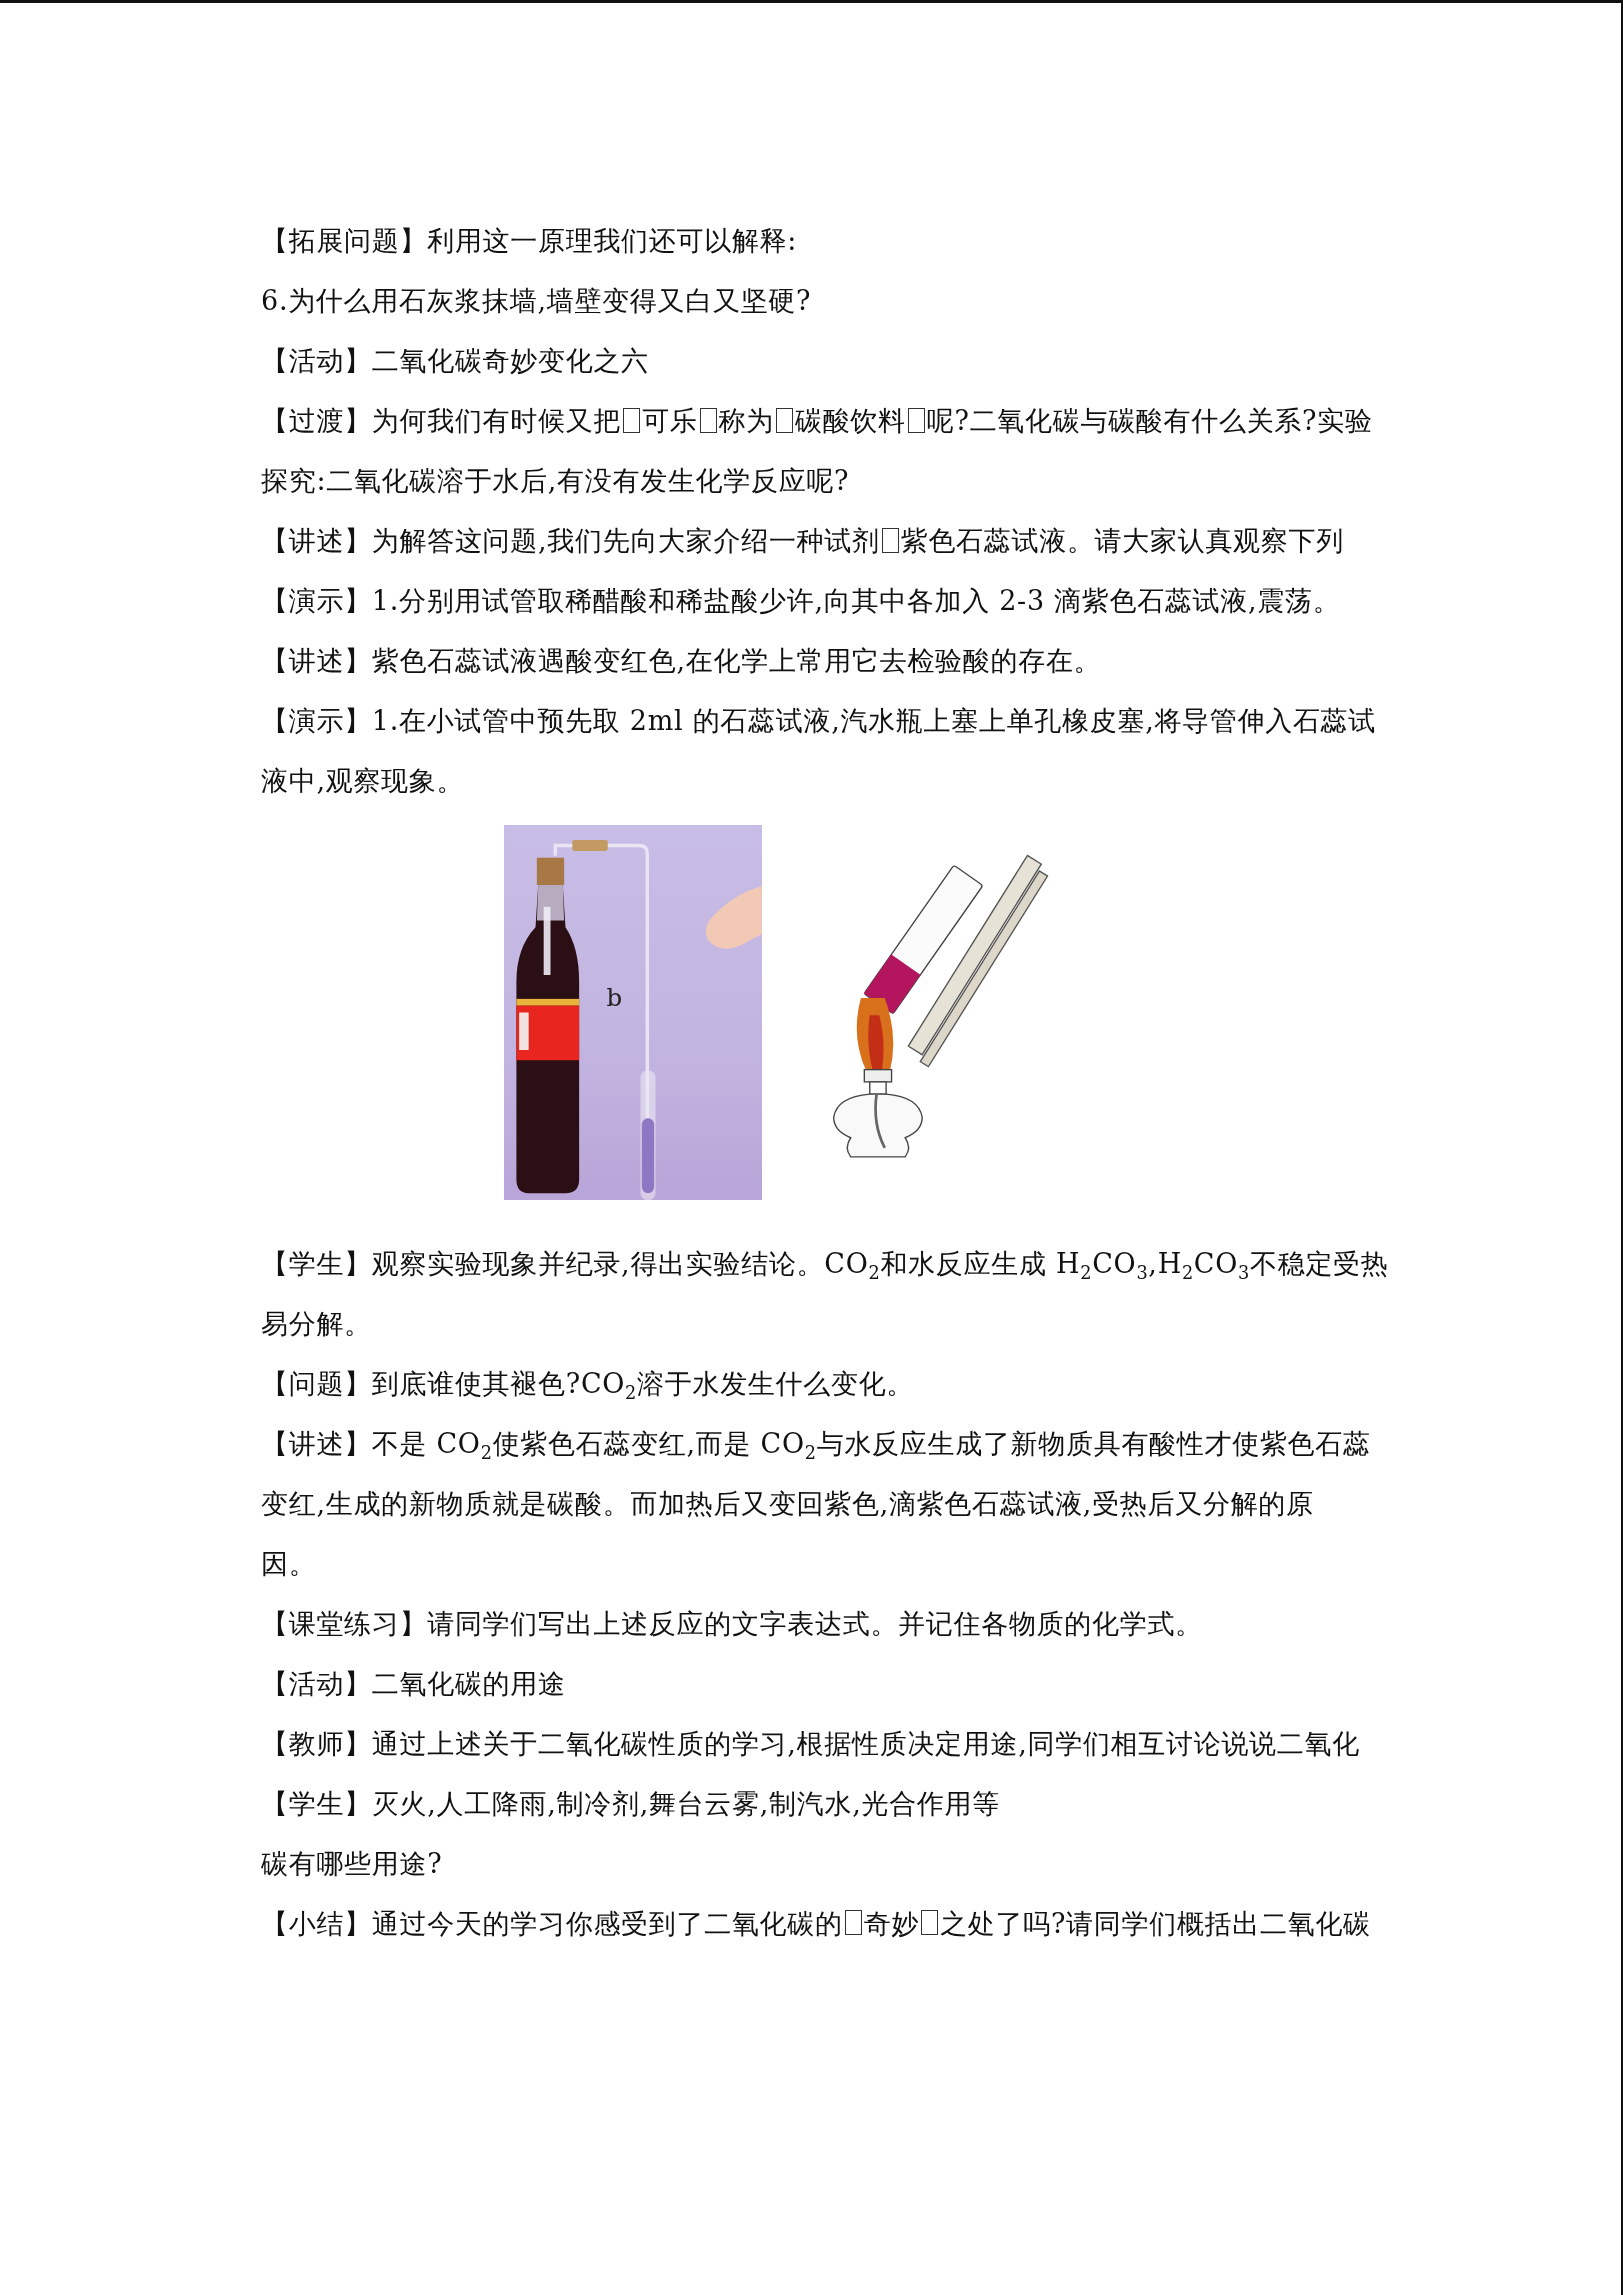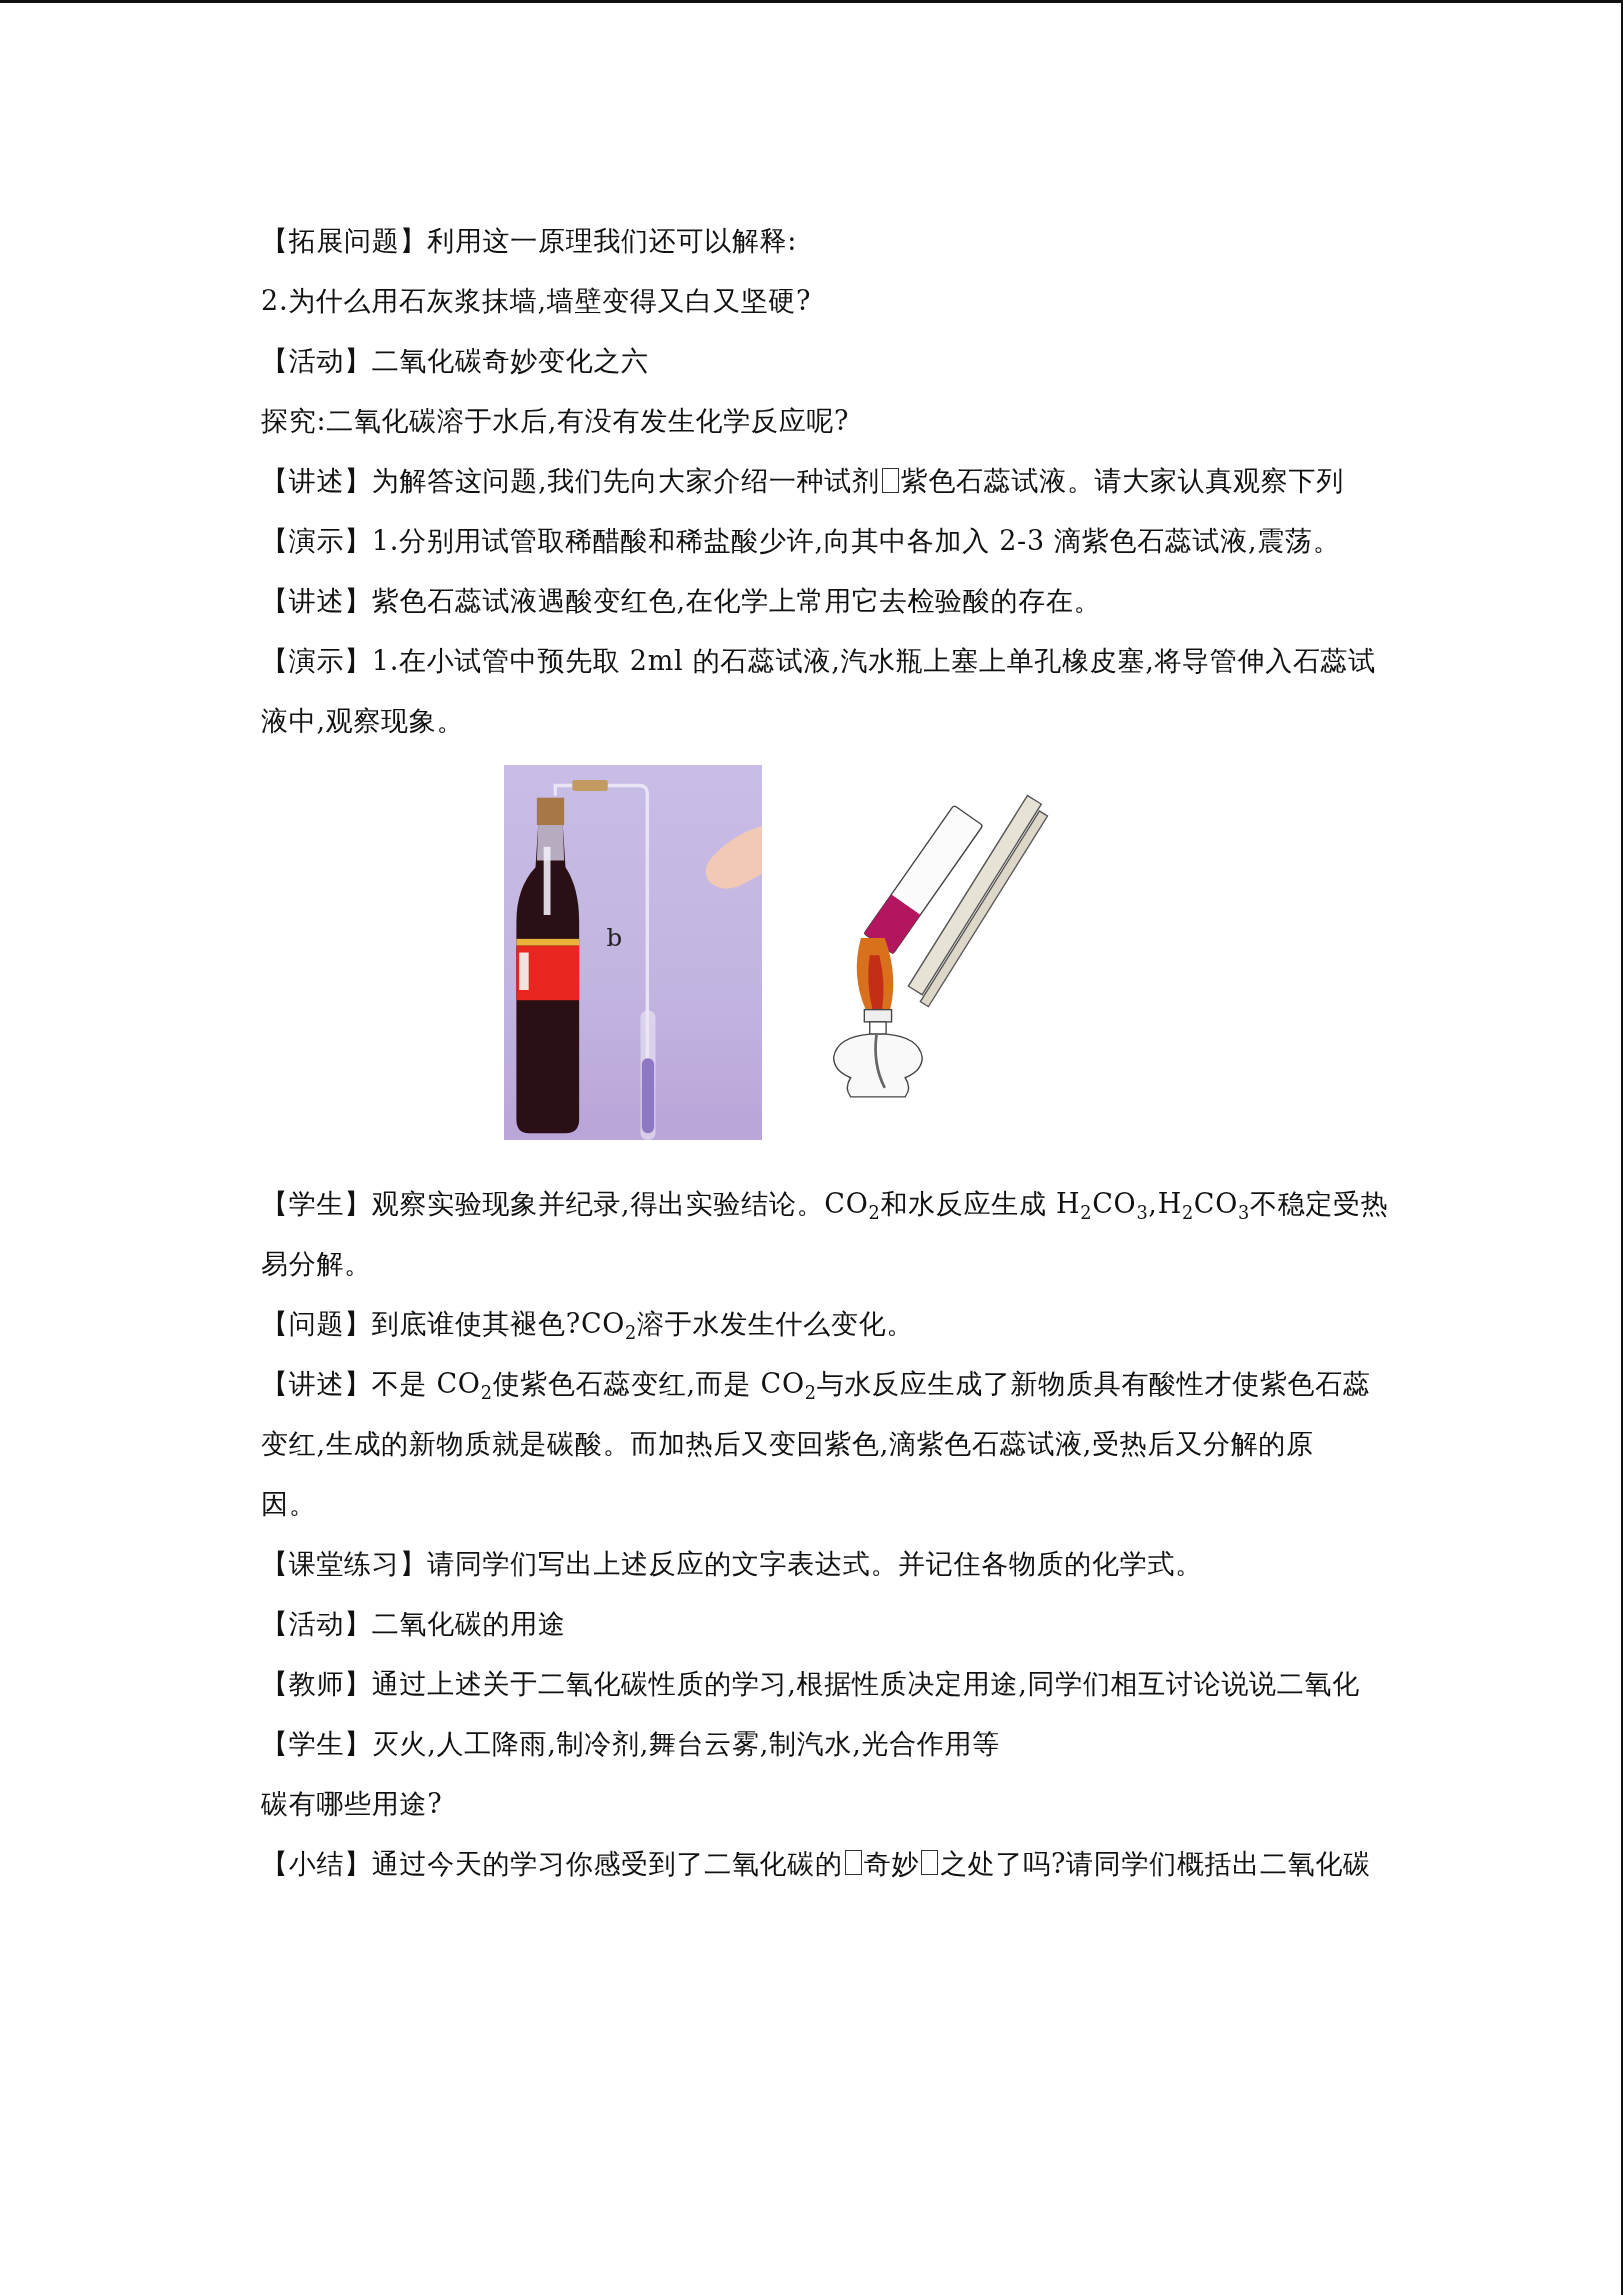--- a/index.html
+++ b/index.html
@@ -33,24 +33,27 @@
 
 <div class="frame-top"></div>
 <div class="frame-right"></div>
 
 <div class="page">
 
   <div class="line">
     <span class="tag">【拓展问题】</span><span>利用这一原理我们还可以解释:</span>
   </div>
   <div class="line">
-    <span>2.为什么用石灰浆抹墙,墙壁变得又白又坚硬?</span>
+    <span>6.为什么用石灰浆抹墙,墙壁变得又白又坚硬?</span>
   </div>
   <div class="line">
     <span class="tag">【活动】</span><span>二氧化碳奇妙变化之六</span>
+  </div>
+  <div class="line">
+    <span class="tag">【过渡】</span><span>为何我们有时候又把</span><span class="box"></span><span>可乐</span><span class="box"></span><span>称为</span><span class="box"></span><span>碳酸饮料</span><span class="box"></span><span>呢?二氧化碳与碳酸有什么关系?实验</span>
   </div>
   <div class="line">
     <span>探究:二氧化碳溶于水后,有没有发生化学反应呢?</span>
   </div>
   <div class="line">
     <span class="tag">【讲述】</span><span>为解答这问题,我们先向大家介绍一种试剂</span><span class="box"></span><span>紫色石蕊试液。请大家认真观察下列</span>
   </div>
   <div class="line">
     <span class="tag">【演示】</span><span>1.分别用试管取稀醋酸和稀盐酸少许,向其中各加入 2-3 滴紫色石蕊试液,震荡。</span>
   </div>

